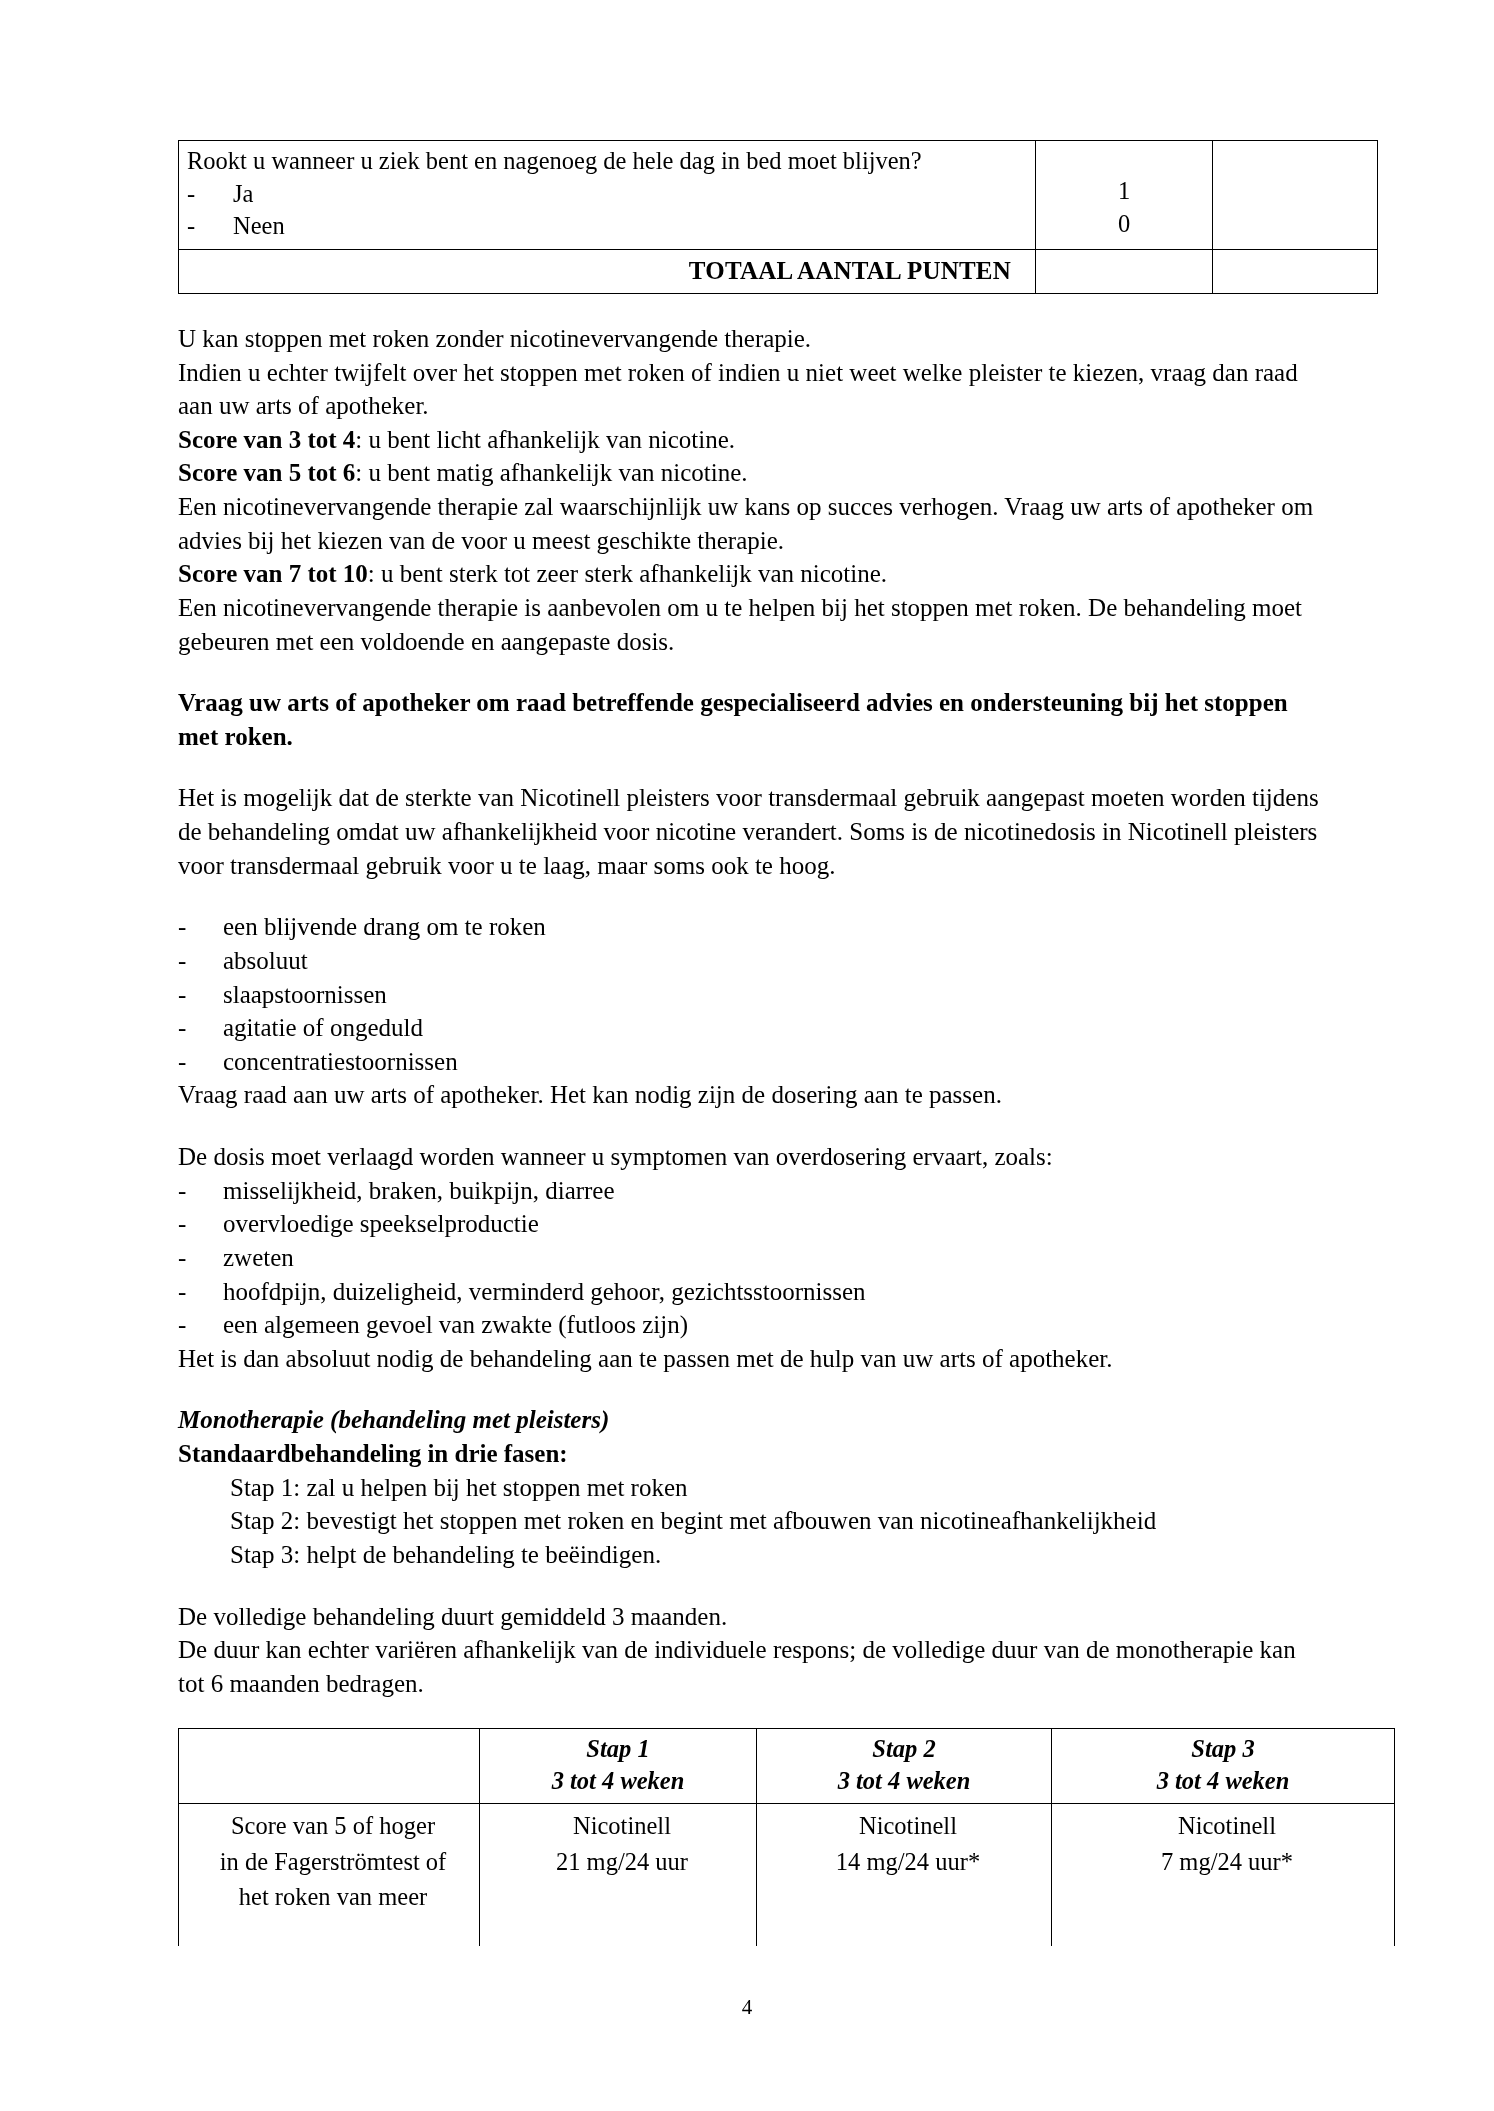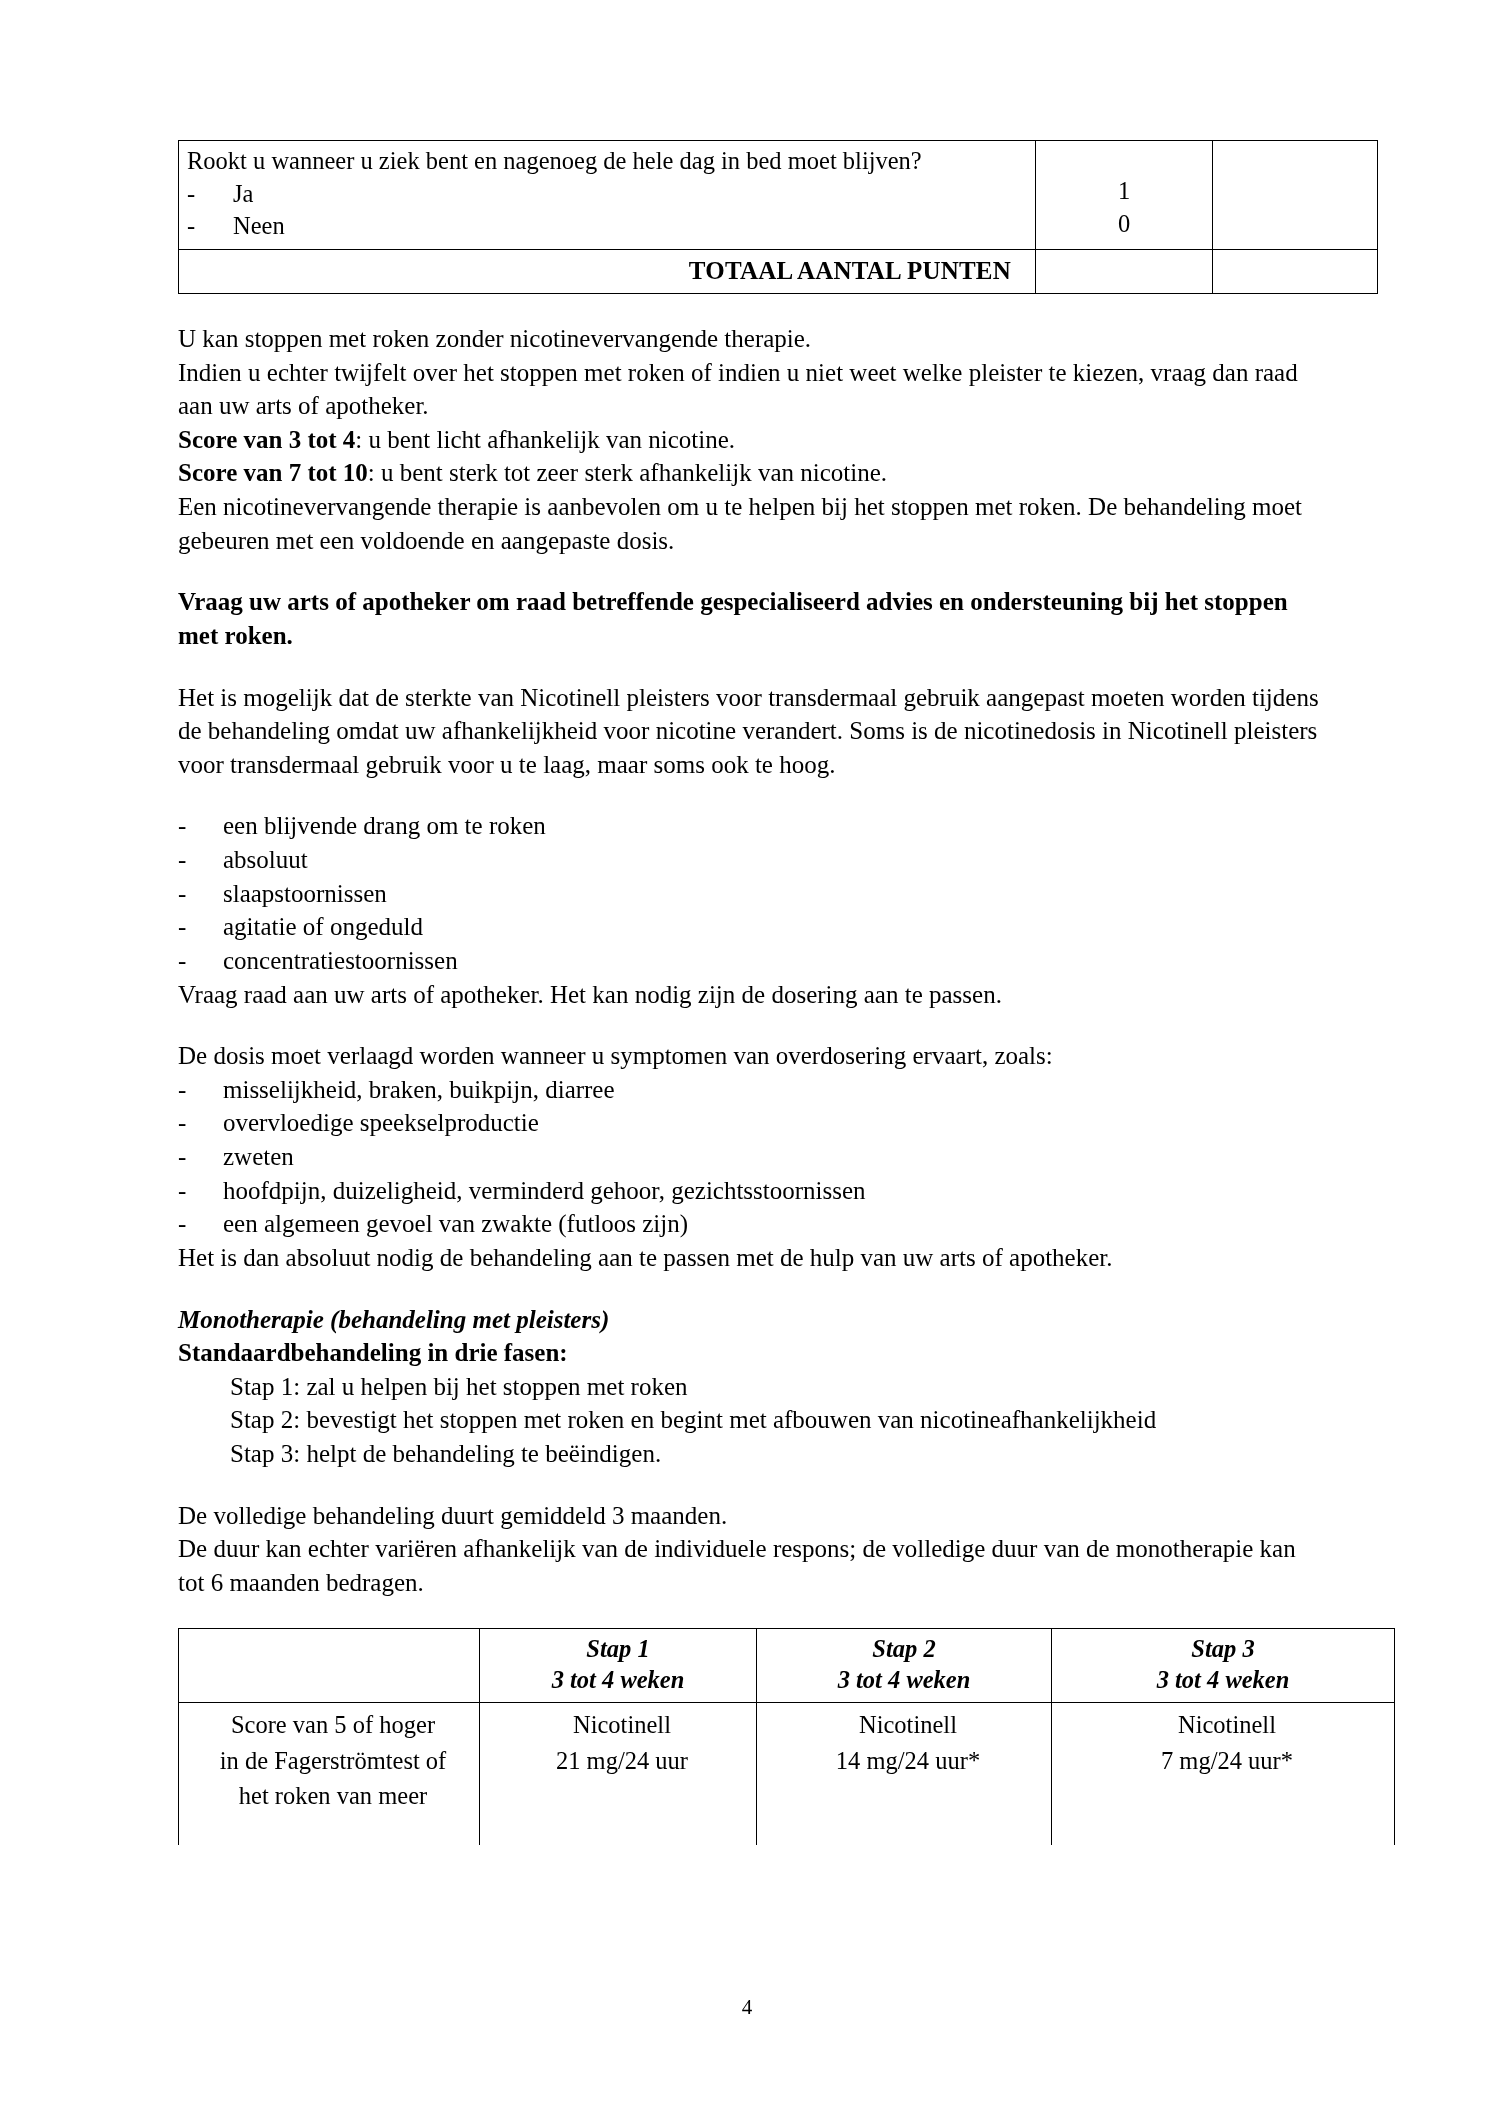--- a/index.html
+++ b/index.html
@@ -148,20 +148,22 @@
         </tr>
       </tbody>
     </table>
 
     <div class="gap-lg"></div>
 
     <div>
       <p class="para">U kan stoppen met roken zonder nicotinevervangende therapie.</p>
       <p class="para">Indien u echter twijfelt over het stoppen met roken of indien u niet weet welke pleister te kiezen, vraag dan raad aan uw arts of apotheker.</p>
       <p class="para"><span class="b">Score van 3 tot 4</span><span>: u bent licht afhankelijk van nicotine.</span></p>
+      <p class="para"><span class="b">Score van 5 tot 6</span><span>: u bent matig afhankelijk van nicotine.</span></p>
+      <p class="para">Een nicotinevervangende therapie zal waarschijnlijk uw kans op succes verhogen.  Vraag uw arts of apotheker om advies bij het kiezen van de voor u meest geschikte therapie.</p>
       <p class="para"><span class="b">Score van 7 tot 10</span><span>: u bent sterk tot zeer sterk afhankelijk van nicotine.</span></p>
       <p class="para">Een nicotinevervangende therapie is aanbevolen om u te helpen bij het stoppen met roken.  De behandeling moet gebeuren met een voldoende en aangepaste dosis.</p>
     </div>
 
     <div class="gap-lg"></div>
 
     <p class="para b">Vraag uw arts of apotheker om raad betreffende gespecialiseerd advies en ondersteuning bij het stoppen met roken.</p>
 
     <div class="gap-lg"></div>
 

